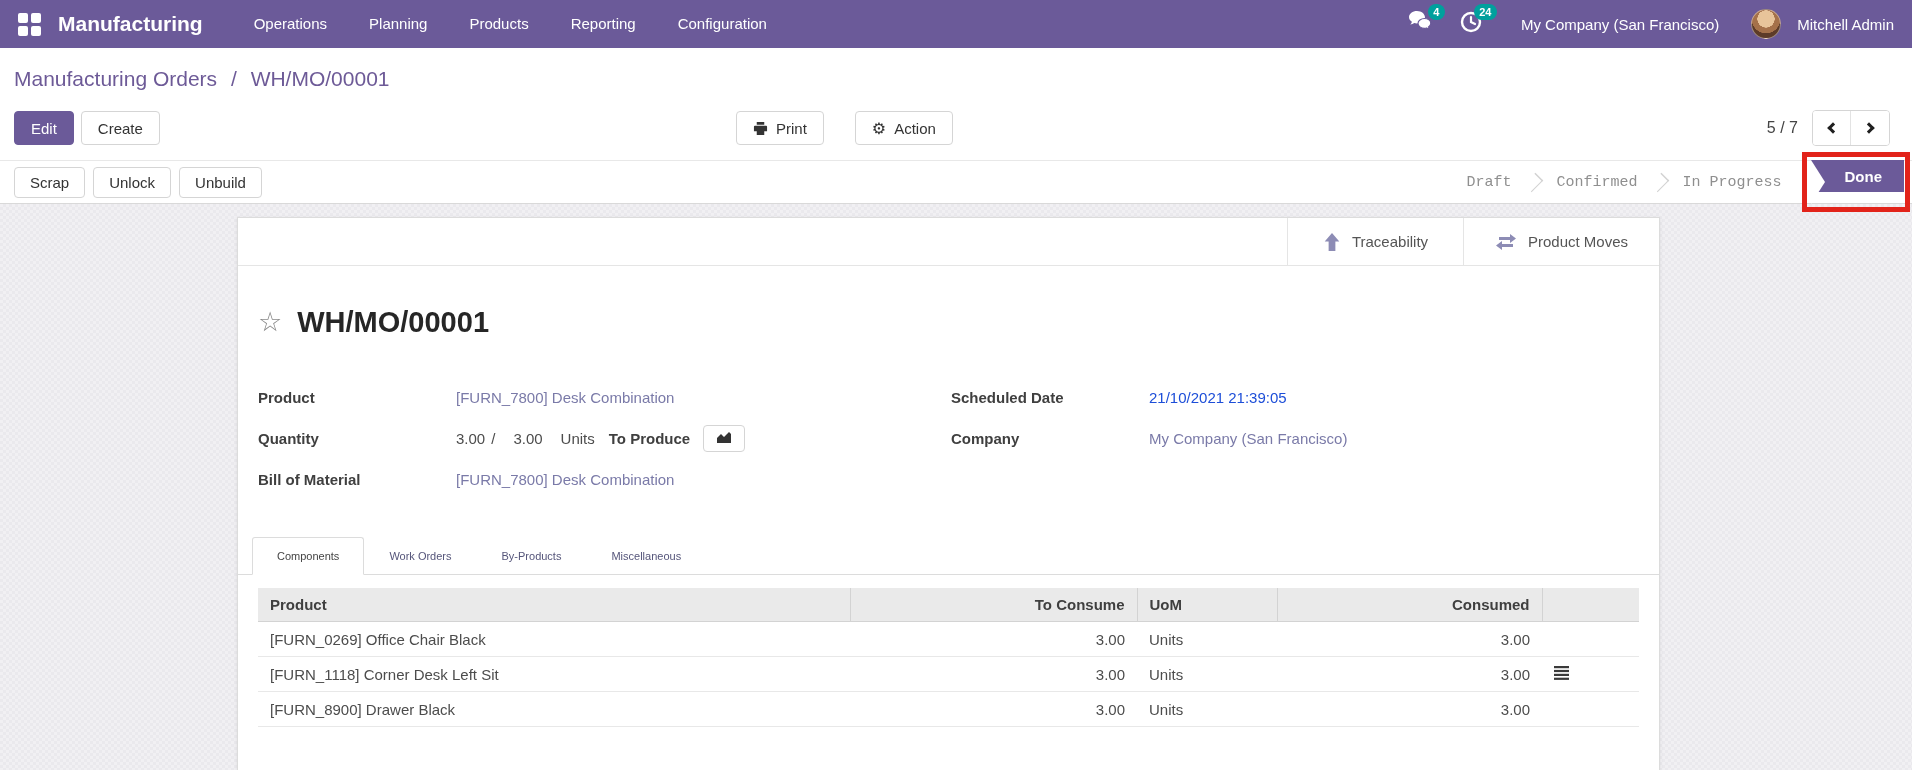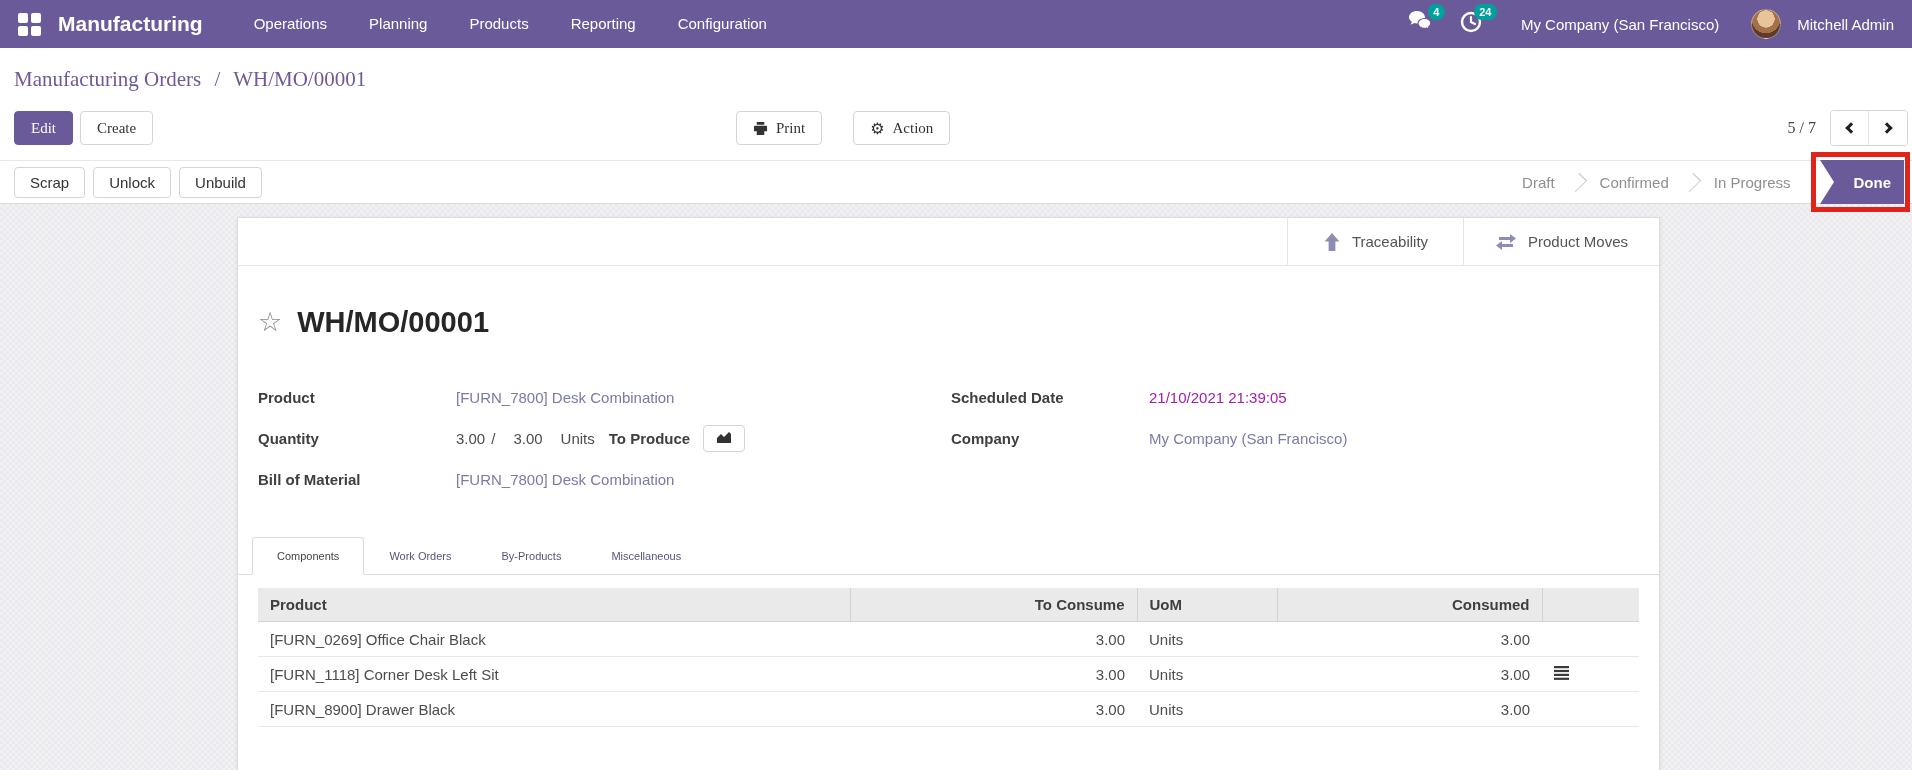--- a/index.html
+++ b/index.html
@@ -21,21 +21,21 @@
   .nav-icon-wrap { position:relative; width:28px; height:26px; display:flex; align-items:flex-end; cursor:pointer; margin-right:8px; }
   .nav-badge { position:absolute; top:-7px; right:-10px; background:var(--badge,#00a09d); color:#fff; font-size:11px;
                font-weight:700; padding:1.5px 5.5px; border-radius:9px; line-height:1.2; }
   .nav-company { font-size:15px; cursor:pointer; margin-left:10px; }
   .avatar { width:30px; height:30px; border-radius:50%; cursor:pointer; margin-left:16px;
             background:radial-gradient(circle at 50% 32%, #e8c49a 0 36%, #a5714a 37% 60%, #5d3b28 61% 100%);
             border:1px solid rgba(255,255,255,.4); }
   .nav-user { font-size:15px; cursor:pointer; }
 
   
-  .control-panel { padding:16px 4px 14px 14px; flex:0 0 auto;font-family:Liberation Serif, serif; }
+  .control-panel { padding:16px 22px 14px 14px; flex:0 0 auto; }
   .breadcrumb { font-size:21px; color:#6d5a97; line-height:30px; }
   .breadcrumb a { color:#6d5a97; text-decoration:none; cursor:pointer; }
   .bc-sep { margin:0 8px; }
   .cp-buttons { display:flex; align-items:center; margin-top:16px; height:36px; position:relative; }
   .btn { display:inline-flex; align-items:center; justify-content:center; gap:8px; height:34px; padding:0 16px;
          font-size:15px; font-family:inherit; background:#fff; border:1px solid #d5d5d5; border-radius:4px;
          color:#333; cursor:pointer; white-space:nowrap;text-align:right; }
   .btn-primary { background:var(--primary,#6b5a99); border-color:var(--primary,#6b5a99); color:#fff; }
   .cp-left { display:flex; gap:7px; }
   .cp-center { position:absolute; left:722px; display:flex; gap:31px; }
@@ -49,26 +49,26 @@
   .chev-l { transform:rotate(135deg); margin-left:3px; }
   .chev-r { transform:rotate(-45deg); margin-right:3px; }
 
   
   .statusbar { height:44px; border-top:1px solid #e8e8e8; border-bottom:1px solid #d9d9d9; display:flex;
                align-items:center; justify-content:space-between; padding-left:14px; background:#fff;
                flex:0 0 auto; position:relative; z-index:3; }
   .sb-left { display:flex; gap:8px; }
   .sb-left .btn { height:31px; padding:0 15px; }
   .sb-right { display:flex; align-items:center; height:100%; color:#8f8f8f; font-size:15px; }
-  .stage { padding:0 15px; white-space:nowrap; }
+  .stage { padding:0 15px; white-space:nowrap;font-family:Liberation Mono, monospace; }
   .stage-sep { width:11px; height:11px; border-top:1px solid #d2d2d2; border-right:1px solid #d2d2d2;
                transform:rotate(45deg) scale(1,1.5); margin:0 2px; }
   .done-wrap { position:relative; margin-left:14px; margin-right:8px; height:44px; }
-  .done-ribbon { position:relative; height:44px; background:var(--primary,#6b5a99); color:#fff; font-weight:700;
-                 font-size:15px; display:flex; align-items:center; padding:0 13px 0 34px; cursor:pointer; }
+  .done-ribbon { position:relative; height:32px; background:var(--primary,#6b5a99); color:#fff; font-weight:700;
+                 font-size:15px; display:flex; align-items:center; padding:0 22px 0 34px; cursor:pointer; }
   .done-ribbon::before { content:""; position:absolute; left:0; top:0; width:0; height:0;
                  border-top:22px solid transparent; border-bottom:22px solid transparent; border-left:14px solid #fff; }
   .red-box { position:absolute; left:-9px; top:-8px; right:-6px; bottom:-8px; border:5px solid var(--highlight,#e2231a);
              pointer-events:none; z-index:6; }
 
   
   .content { flex:1 1 auto; background-color:#f1f0f3;
              background-image:linear-gradient(45deg,#eae9ed 25%,transparent 25%,transparent 75%,#eae9ed 75%),
                               linear-gradient(45deg,#eae9ed 25%,transparent 25%,transparent 75%,#eae9ed 75%);
              background-size:6px 6px; background-position:0 0,3px 3px; overflow:hidden; }
@@ -86,21 +86,21 @@
   .star { font-size:27px; color:#8a8a8a; cursor:pointer; line-height:36px; }
   .record-title { font-size:29px; font-weight:700; color:#262626; margin-left:15px; line-height:36px; }
 
   .field-grid { display:flex; padding:44px 20px 0; }
   .fg-col { display:flex; flex-direction:column; gap:14px; }
   .fg-col.left { width:693px; }
   .fg-col.right { flex:1; }
   .field-row { display:flex; align-items:center; min-height:27px; font-size:15px; }
   .field-row label { width:198px; flex:0 0 198px; font-weight:700; color:#3f3f3f; }
   .f-link { color:var(--link,#7a7aa8); text-decoration:none; cursor:pointer; }
-  .f-plain { color:#a21caf; }
+  .f-plain { color:#1d4ed8; }
   .qty-line { display:flex; align-items:center; color:#4c4c4c; }
   .qty-sep { margin-left:6px; }
   .qty-val { margin-left:18px; }
   .qty-uom { margin-left:18px; }
   .qty-suffix { margin-left:14px; font-weight:700; color:#3f3f3f; }
   .forecast-btn { margin-left:13px; width:42px; height:27px; background:#fff; border:1px solid #d5d5d5;
                   border-radius:4px; cursor:pointer; display:flex; align-items:center; justify-content:center; }
 
   .tabs { display:flex; margin-top:44px; border-bottom:1px solid #dcdcdc; padding-left:14px; height:38px; }
   .tab { padding:0 24px; line-height:37px; font-size:11px; color:#55557a; cursor:pointer; border:1px solid transparent; }

